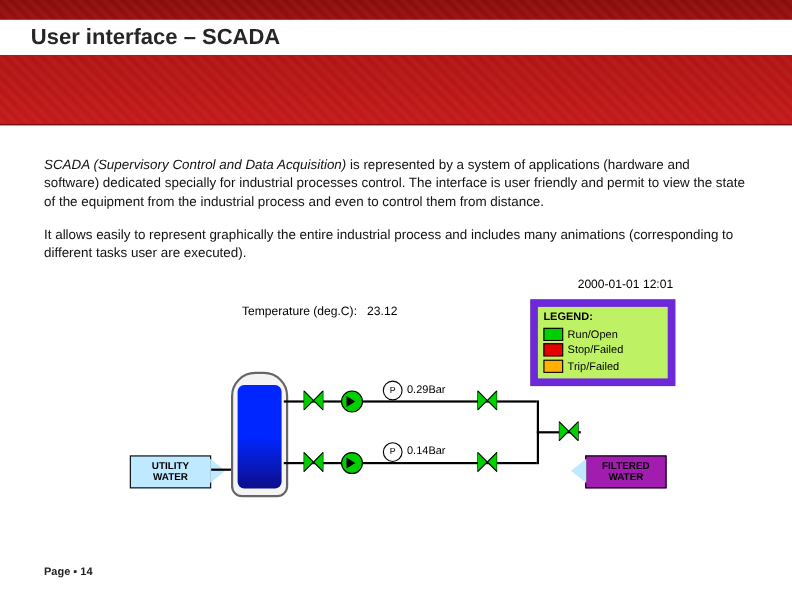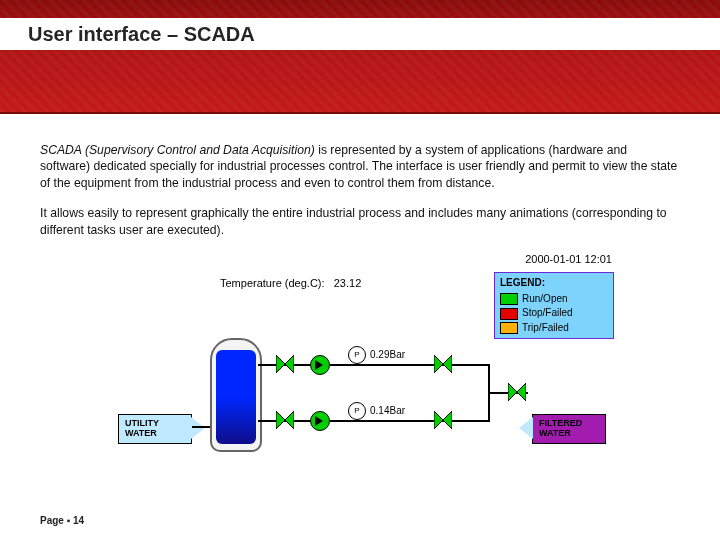--- a/index.html
+++ b/index.html
@@ -7,30 +7,30 @@
   .banner::after{content:"";position:absolute;inset:0;background:repeating-linear-gradient(45deg,rgba(255,255,255,.03) 0 4px,transparent 4px 8px)}
   .title-strip{position:absolute;top:18px;left:0;right:0;height:32px;background:#fff}
   .title-strip h1{margin:0;padding-left:28px;font-size:20px;font-weight:bold;color:#222;line-height:32px}
   .body{padding:28px 40px 0 40px;font-size:12.2px;color:#111;line-height:1.35}
   .body p{margin:0 0 14px 0}
   .ital{font-style:italic}
   .diagram{margin:6px auto 0 auto;width:520px;height:220px;position:relative;font-size:10px;color:#000}
   .timestamp{position:absolute;top:0;right:8px;font-size:11px}
   .readouts{position:absolute;top:24px;left:120px;font-size:11px}
   .readouts div{margin-bottom:2px}
-  .legend-box{position:absolute;top:20px;right:6px;width:108px;border:1px solid #6d28d9;background:#7dd3fc;padding:3px 5px;font-size:10px}
+  .legend-box{position:absolute;top:20px;right:6px;width:108px;border:7px solid #6d28d9;background:#bef264;padding:3px 5px;font-size:10px}
   .legend-title{font-weight:bold;margin-bottom:2px}
-  .legend-row{display:flex;align-items:flex-end;margin-bottom:1px}
+  .legend-row{display:flex;align-items:flex-start;margin-bottom:1px}
   .swatch{width:16px;height:10px;border:1px solid #000;margin-right:4px}
   .sw-green{background:#00d000}
   .sw-red{background:#e40000}
   .sw-amber{background:#ffb000}
   .tank{position:absolute;left:110px;top:86px;width:48px;height:110px;border:2px solid #666;border-radius:22px 22px 10px 10px;background:#f4f4f4}
   .tank-fill{position:absolute;left:4px;right:4px;top:10px;bottom:6px;background:linear-gradient(to bottom,#0026ff 0%,#0026ff 50%,#0e0e8a 100%);border-radius:6px}
-  .arrow-box{position:absolute;border:1px solid #000;font-size:9px;font-weight:bold;padding:4px 6px;text-align:left;line-height:1.1}
+  .arrow-box{position:absolute;border:1px solid #000;font-size:9px;font-weight:bold;padding:4px 6px;text-align:center;line-height:1.1}
   .arrow-in{left:18px;top:162px;width:60px;background:#bfe9ff}
   .arrow-in::after{content:"";position:absolute;top:2px;right:-14px;border-left:14px solid #bfe9ff;border-top:11px solid transparent;border-bottom:11px solid transparent}
   .arrow-in::before{content:"";position:absolute;top:2px;right:-15px;border-left:15px solid #000;border-top:12px solid transparent;border-bottom:12px solid transparent;z-index:-1}
   .arrow-out{right:14px;top:162px;width:60px;background:#a21caf}
   .arrow-out::before{content:"";position:absolute;top:2px;left:-14px;border-right:14px solid #bfe9ff;border-top:11px solid transparent;border-bottom:11px solid transparent}
   .pipe-h{position:absolute;height:2px;background:#000}
   .pipe-v{position:absolute;width:2px;background:#000}
   .valve{position:absolute;width:18px;height:18px}
   .valve svg{display:block}
   .pump{position:absolute;width:18px;height:18px;border-radius:50%;background:#00d000;border:1.5px solid #000}

